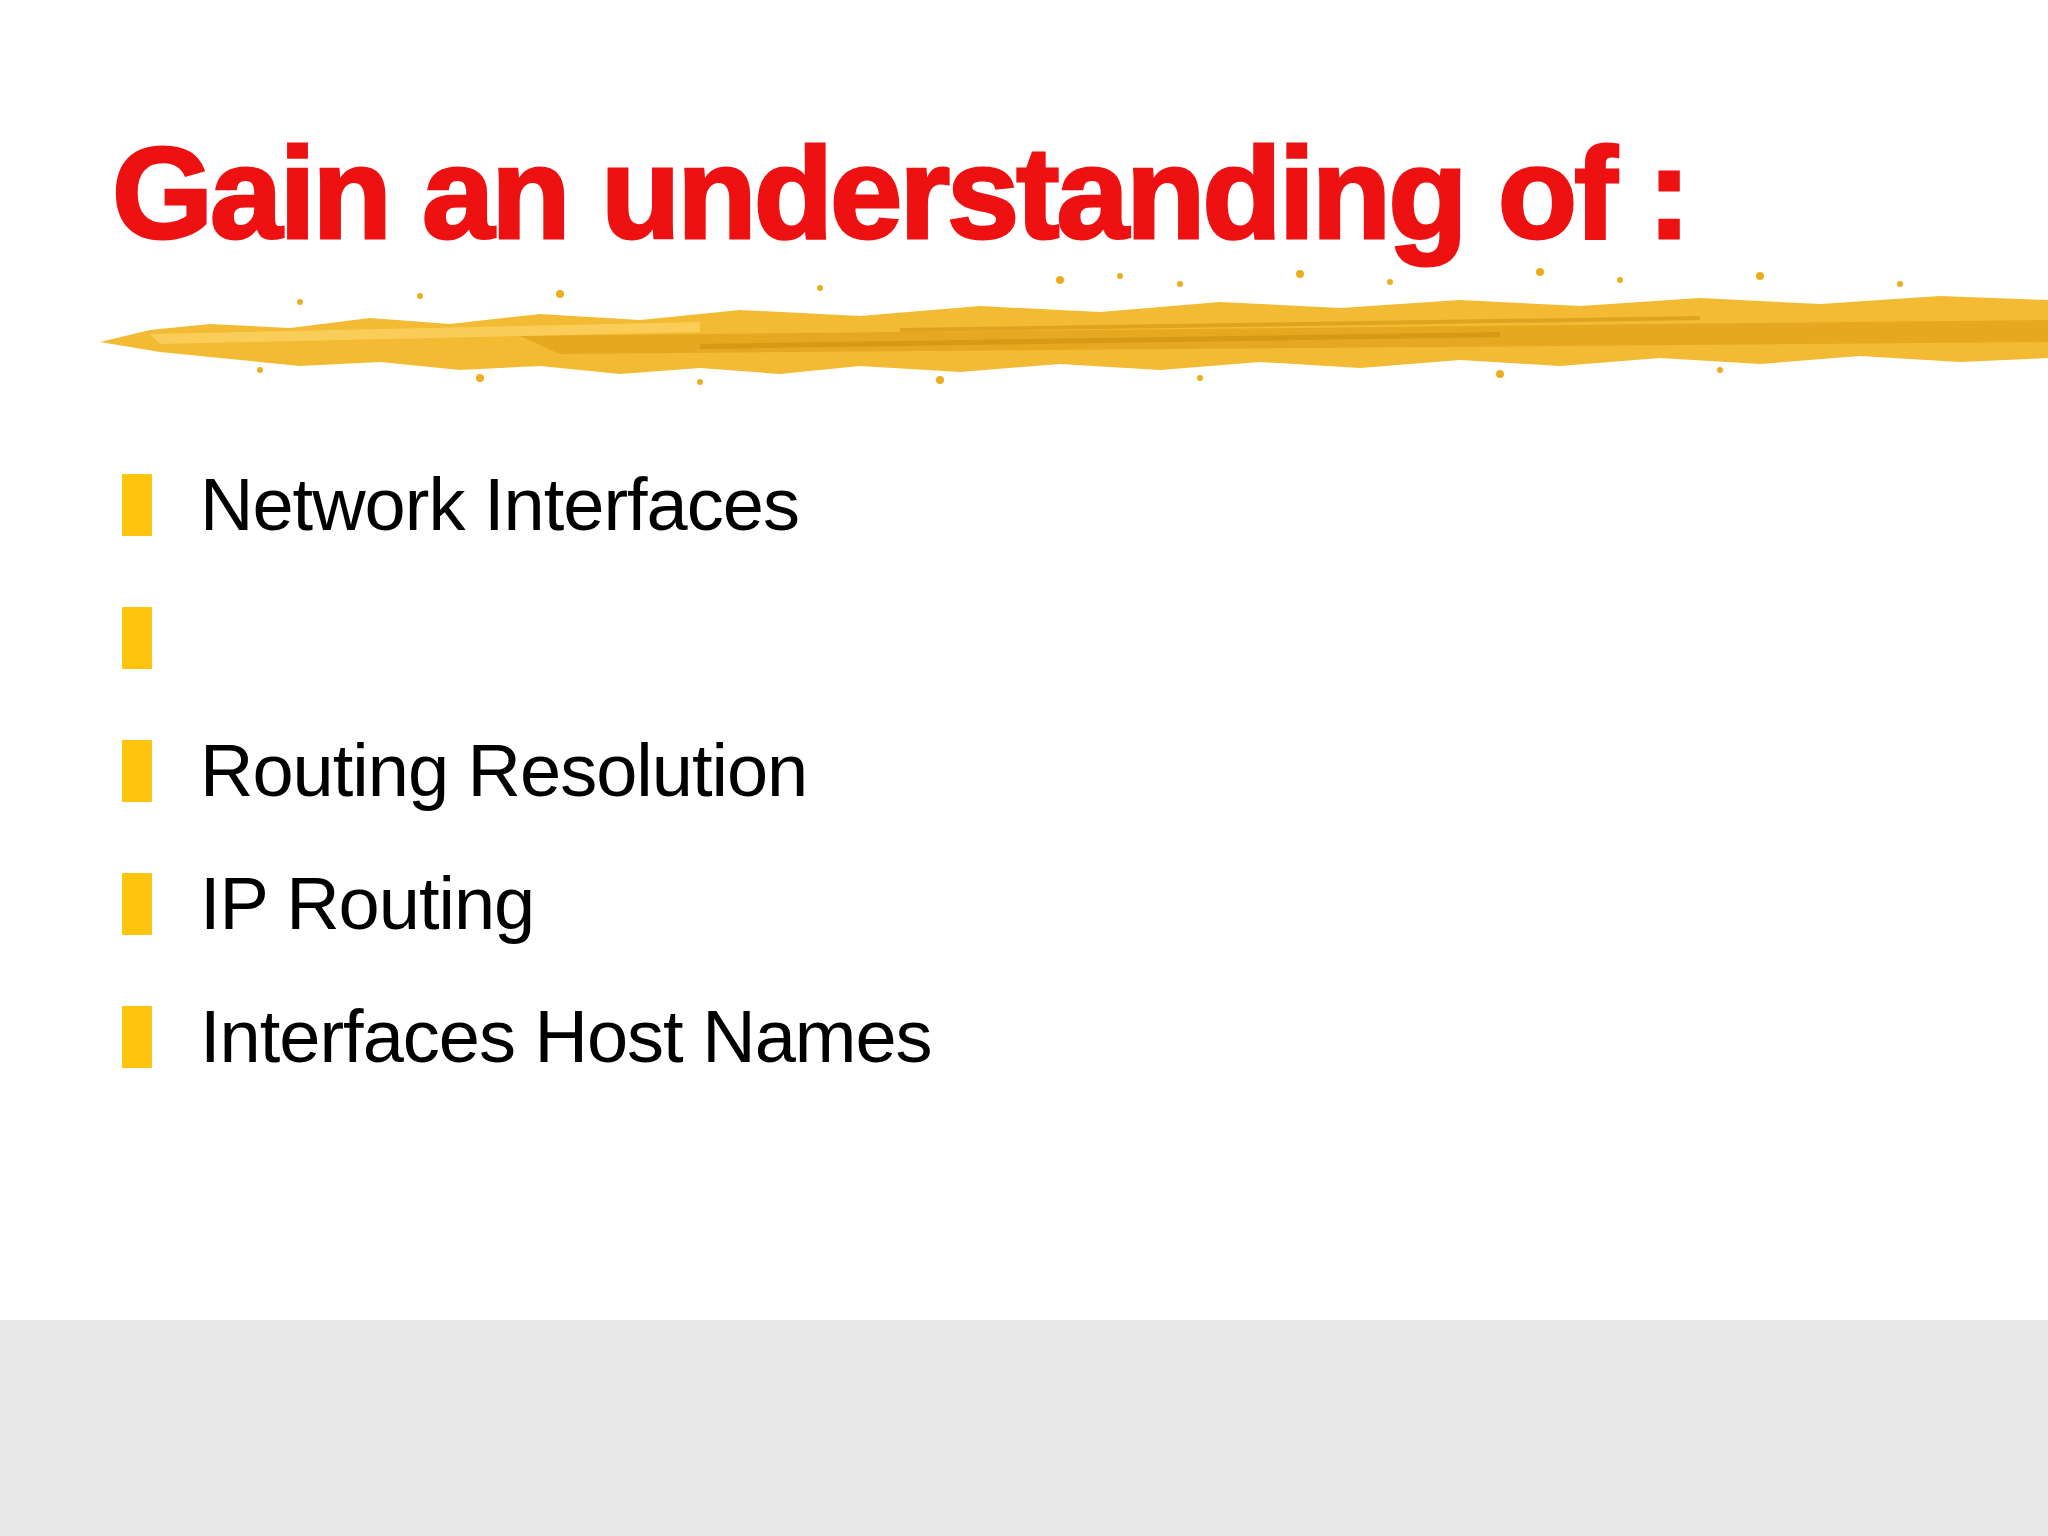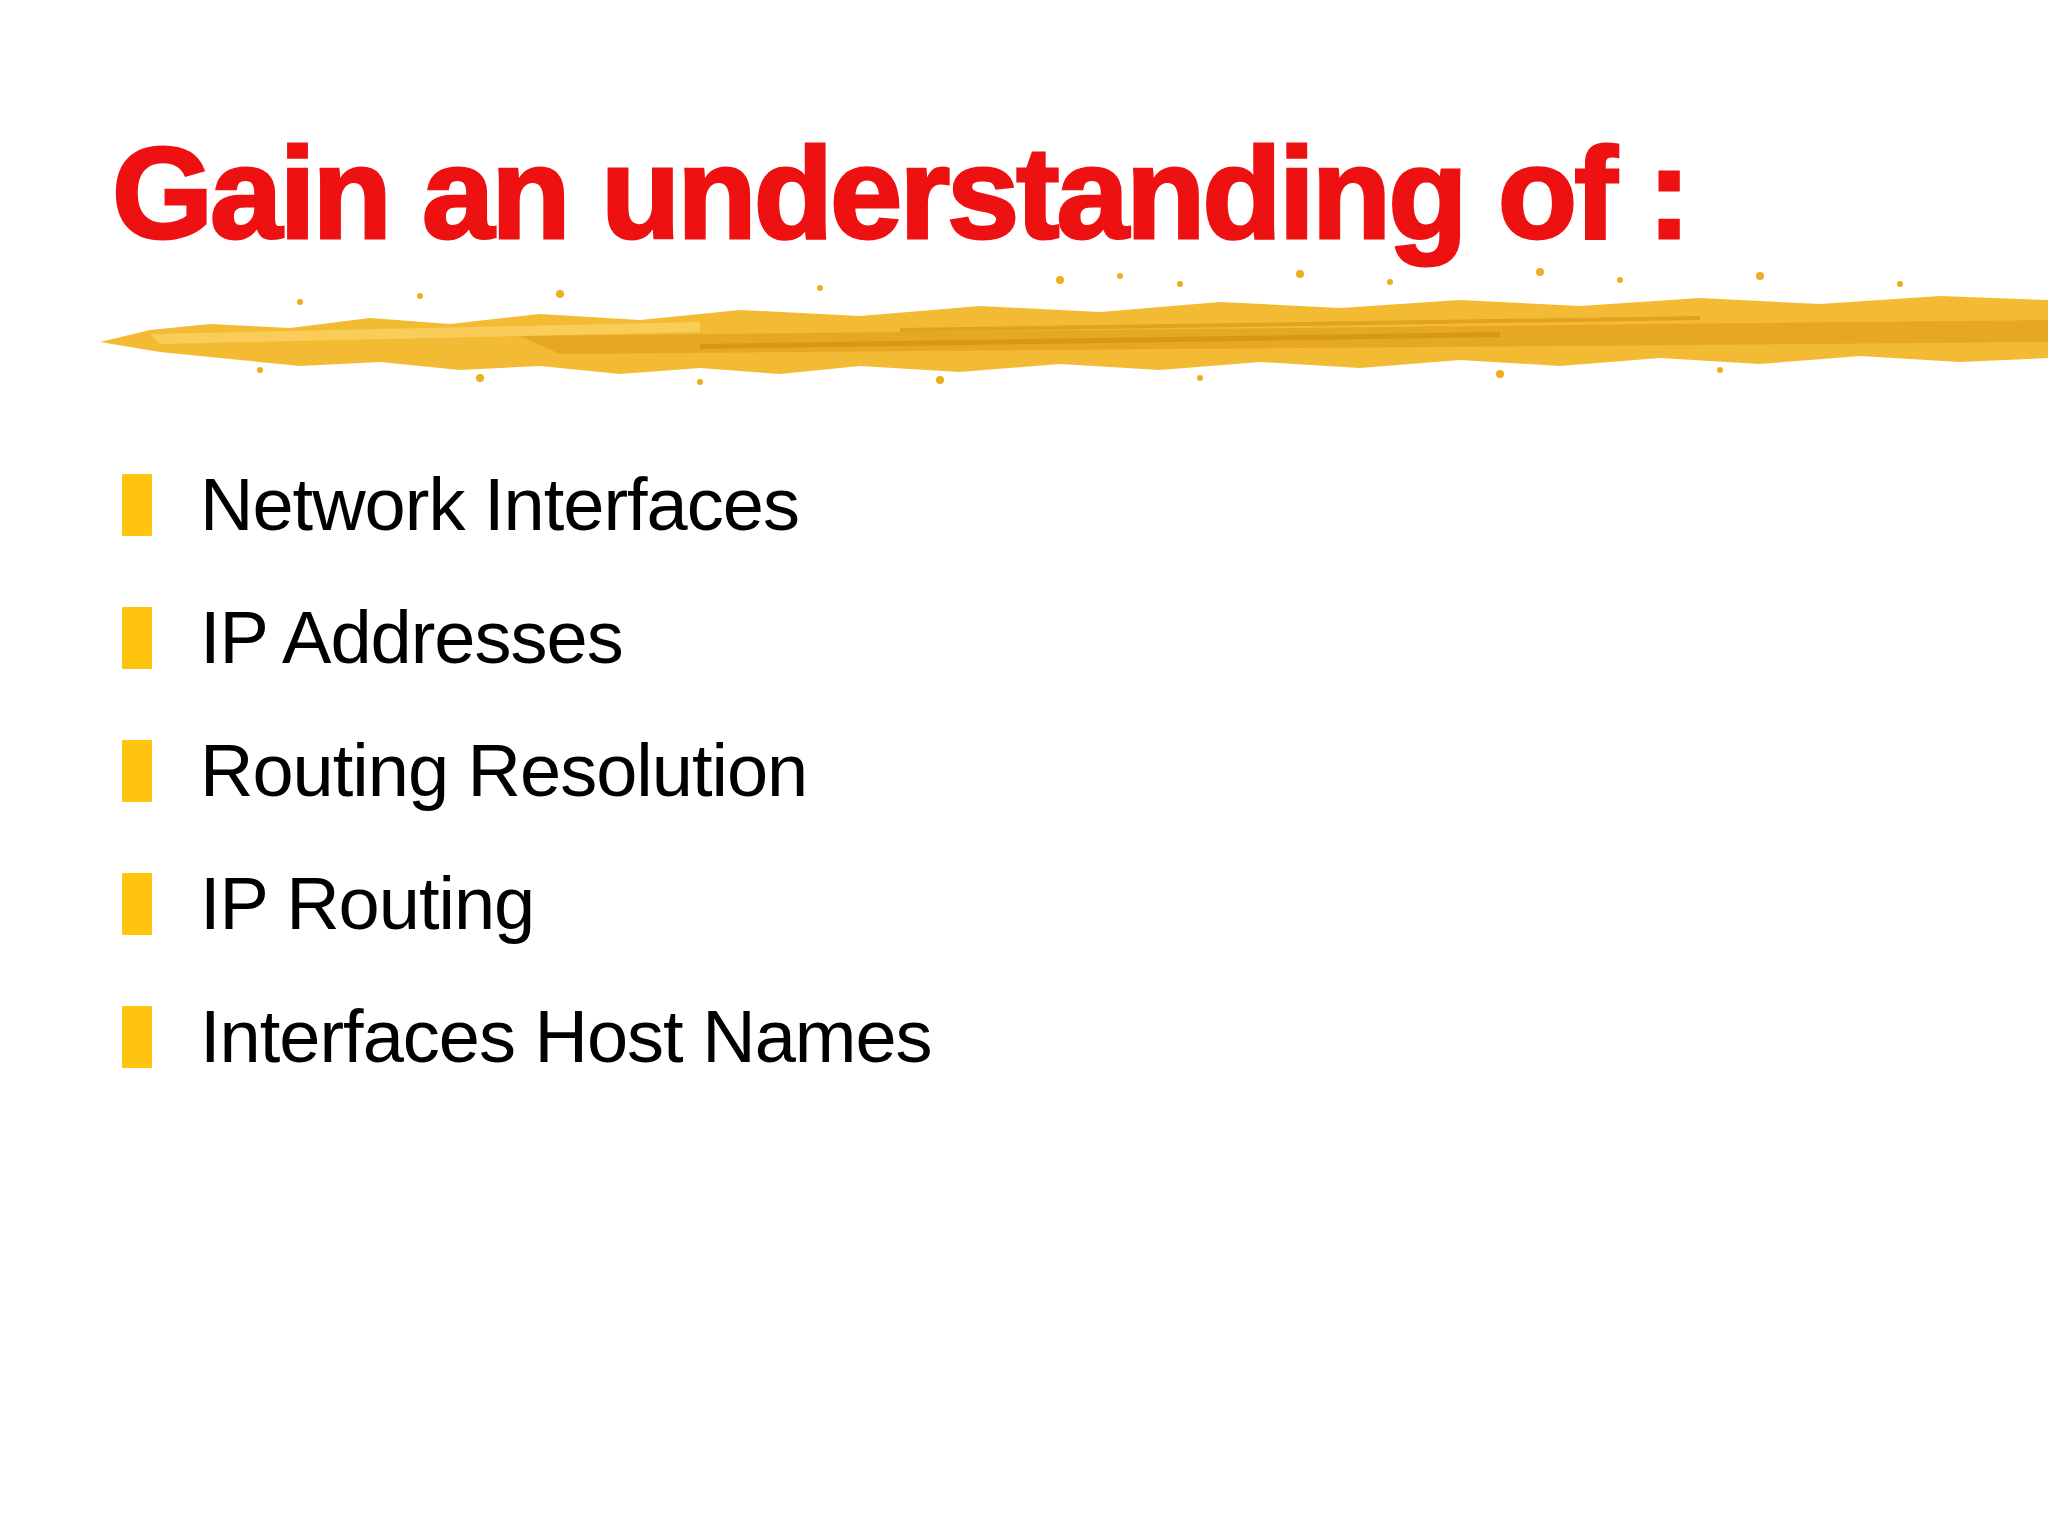--- a/index.html
+++ b/index.html
@@ -5,21 +5,21 @@
   :root{
     --c-title_red:#ee1111;
     --c-bullet_gold:#ffc40d;
     --c-brush_gold:#f3bb33;
     --c-text_black:#000000;
     --c-background:#ffffff;
   }
   html,body{margin:0;padding:0;background:#e8e8e8;}
   .slide{
     position:relative;
-    width:2048px;height:1536px;
+    width:2048px;height:1320px;
     background:var(--c-background);
     overflow:hidden;
     font-family:"Liberation Sans", sans-serif;
   }
   .title{
     position:absolute;
     left:112px;top:118px;
     margin:0;
     font-size:130px;
     font-weight:bold;
@@ -96,21 +96,20 @@
     </g>
   </svg>
 
   <ul class="bullet-list">
     <li>
       <span class="bullet"></span>
       <span class="label">Network Interfaces</span>
     </li>
     <li>
       <span class="bullet"></span>
-      <span class="label">IP Addresses</span>
     </li>
     <li>
       <span class="bullet"></span>
       <span class="label">Routing Resolution</span>
     </li>
     <li>
       <span class="bullet"></span>
       <span class="label">IP Routing</span>
     </li>
     <li>

